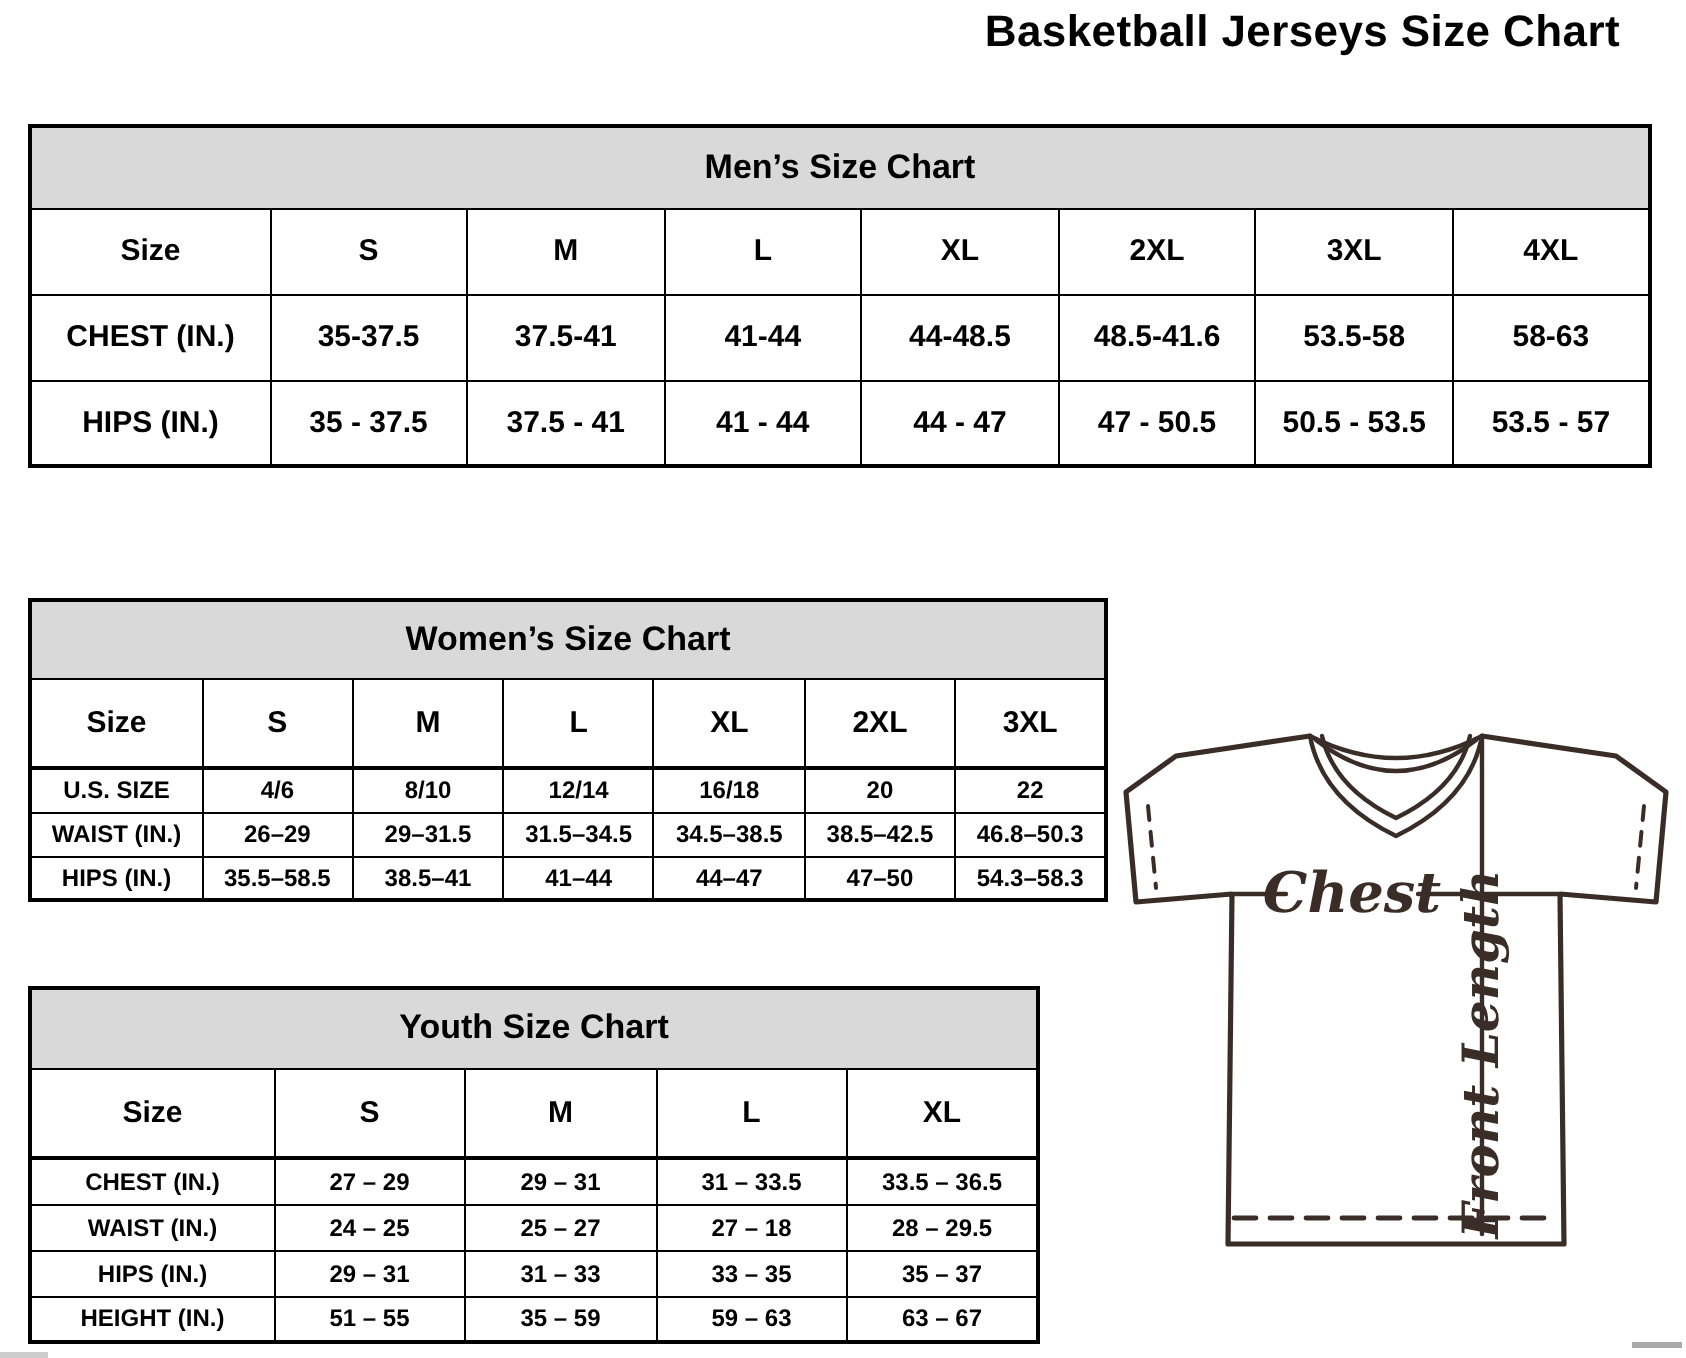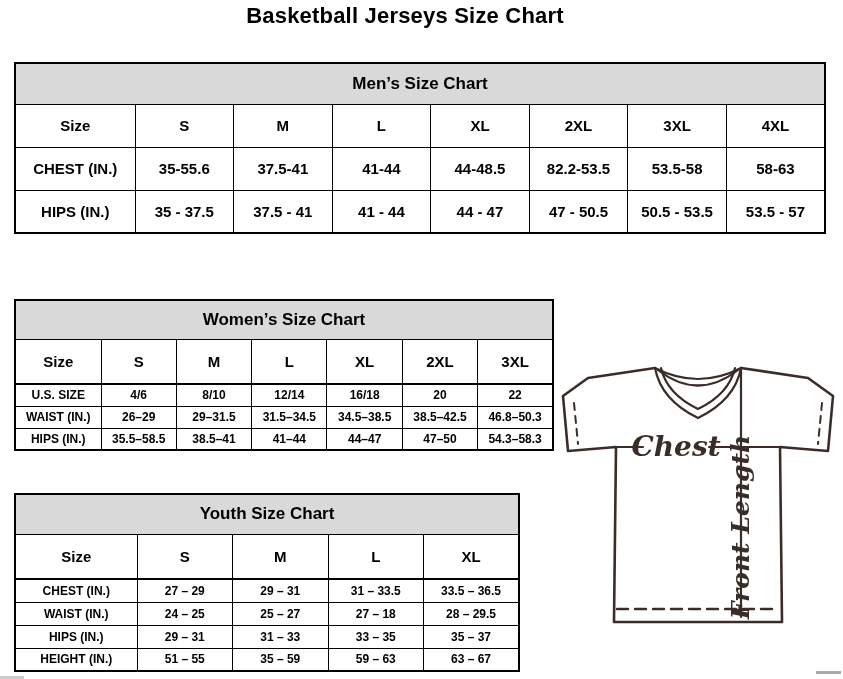--- a/index.html
+++ b/index.html
@@ -2,21 +2,21 @@
 <html><head>
 <meta charset="utf-8">
 <style>
   html,body { margin:0; padding:0; background:#fff; }
   .page {
     position:relative; width:843px; height:679px; background:#ffffff;
     font-family:"Liberation Sans", sans-serif; color:#000; overflow:hidden;
   }
   .title {
     position:absolute; top:3px; left:0; width:810px; margin:0;
-    text-align:center; font-size:22px; font-weight:bold; letter-spacing:0.2px;
+    text-align:right; font-size:22px; font-weight:bold; letter-spacing:0.2px;
   }
   table.tbl {
     position:absolute; border-collapse:collapse; table-layout:fixed;
     border:2px solid #000;
   }
   table.tbl td {
     border:1px solid #000; text-align:center; vertical-align:middle;
     font-weight:bold; padding:0; overflow:hidden; white-space:nowrap;
   }
   tr.caption-row td { background:#d9d9d9; font-size:17px; }
@@ -78,25 +78,25 @@
       <td>S</td>
       <td>M</td>
       <td>L</td>
       <td>XL</td>
       <td>2XL</td>
       <td>3XL</td>
       <td>4XL</td>
     </tr>
     <tr class="data-row">
       <td>CHEST (IN.)</td>
-      <td>35-55.6</td>
+      <td>35-37.5</td>
       <td>37.5-41</td>
       <td>41-44</td>
       <td>44-48.5</td>
-      <td>82.2-53.5</td>
+      <td>48.5-41.6</td>
       <td>53.5-58</td>
       <td>58-63</td>
     </tr>
     <tr class="data-row">
       <td>HIPS (IN.)</td>
       <td>35 - 37.5</td>
       <td>37.5 - 41</td>
       <td>41 - 44</td>
       <td>44 - 47</td>
       <td>47 - 50.5</td>

